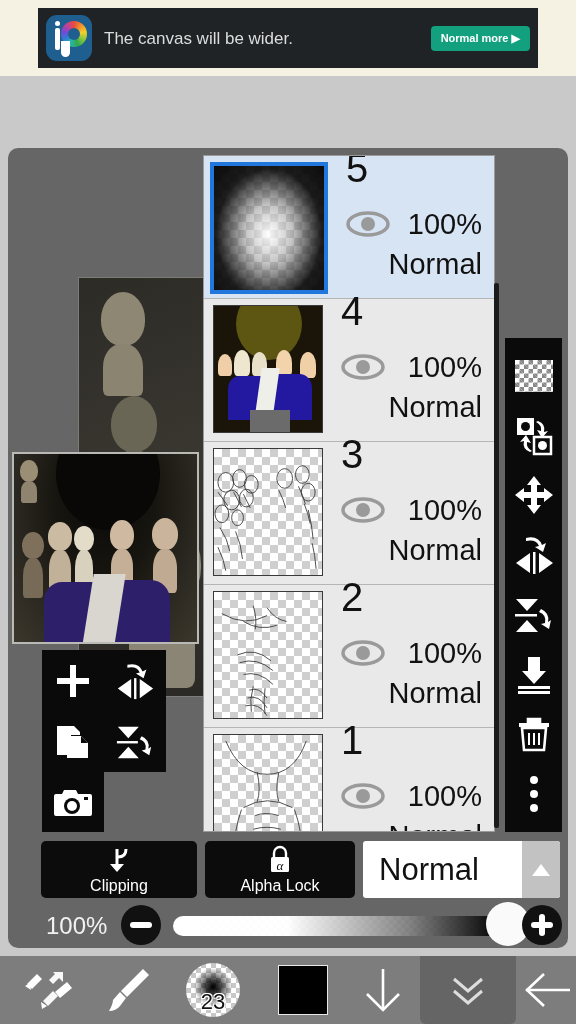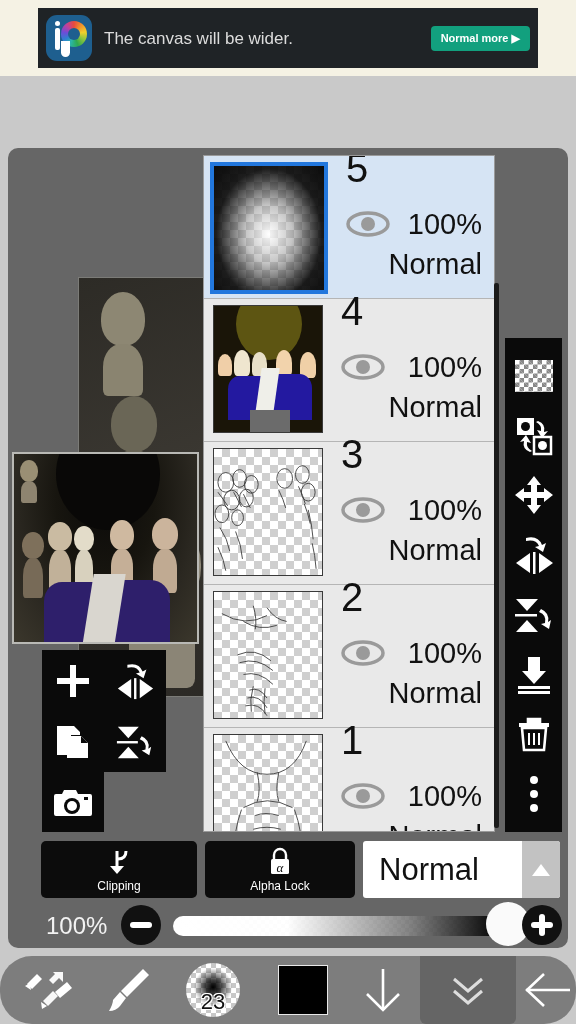--- a/index.html
+++ b/index.html
@@ -177,21 +177,21 @@
 
   
   .ctrl-strip {
     position: absolute; left: 8px; top: 836px; width: 560px; height: 112px;
   }
   .btn-dark {
     position: absolute; background: #0c0c0c; border-radius: 5px;
     display: flex; flex-direction: column; align-items: center; justify-content: center;
     color: #fff;
   }
-  .btn-dark .lbl { font-size: 12px; margin-top: 2px; }
+  .btn-dark .lbl { font-size: 16px; margin-top: 2px; }
   #clipping-btn { left: 33px; top: 5px; width: 156px; height: 57px; }
   #alpha-btn   { left: 197px; top: 5px; width: 150px; height: 57px; }
   .blend-select {
     position: absolute; left: 355px; top: 5px; width: 197px; height: 57px;
     background: #ffffff; border-radius: 3px; display: flex; align-items: center;
   }
   .blend-select .val {
     flex: 1 1 auto; padding-left: 16px; font-size: 31px; color: #111;
   }
   .blend-select .arrow-box {
@@ -224,21 +224,20 @@
   }
   .op-knob {
     position: absolute; left: 478px; top: 0px; width: 44px; height: 44px;
     border-radius: 50%; background: #fafafa;
   }
 
   
   .bottom-nav {
     position: absolute; left: 0; top: 956px; width: 576px; height: 68px;
     background: #7d7d7d;
-    border-radius: 32px;
   }
   .nav-item {
     position: absolute; top: 0; height: 68px; width: 96px;
     display: flex; align-items: center; justify-content: center;
   }
   .nav-item.active { background: #656565; border-radius: 0 0 6px 6px; }
   .brush-circle {
     width: 54px; height: 54px; border-radius: 50%;
     background-image:
       radial-gradient(circle at 50% 45%, #000 0%, rgba(0,0,0,0.75) 18%, rgba(0,0,0,0) 48%),

